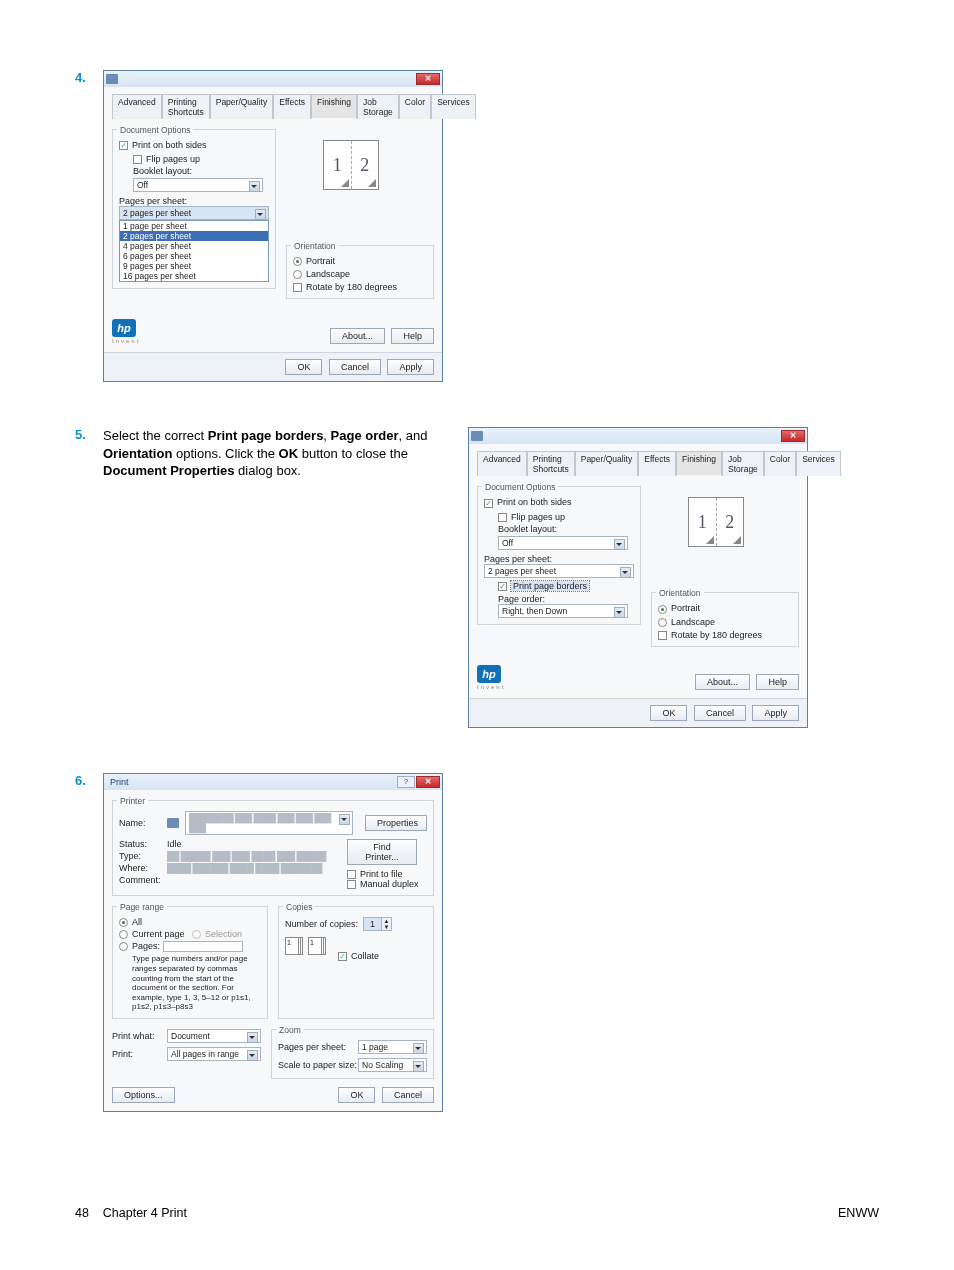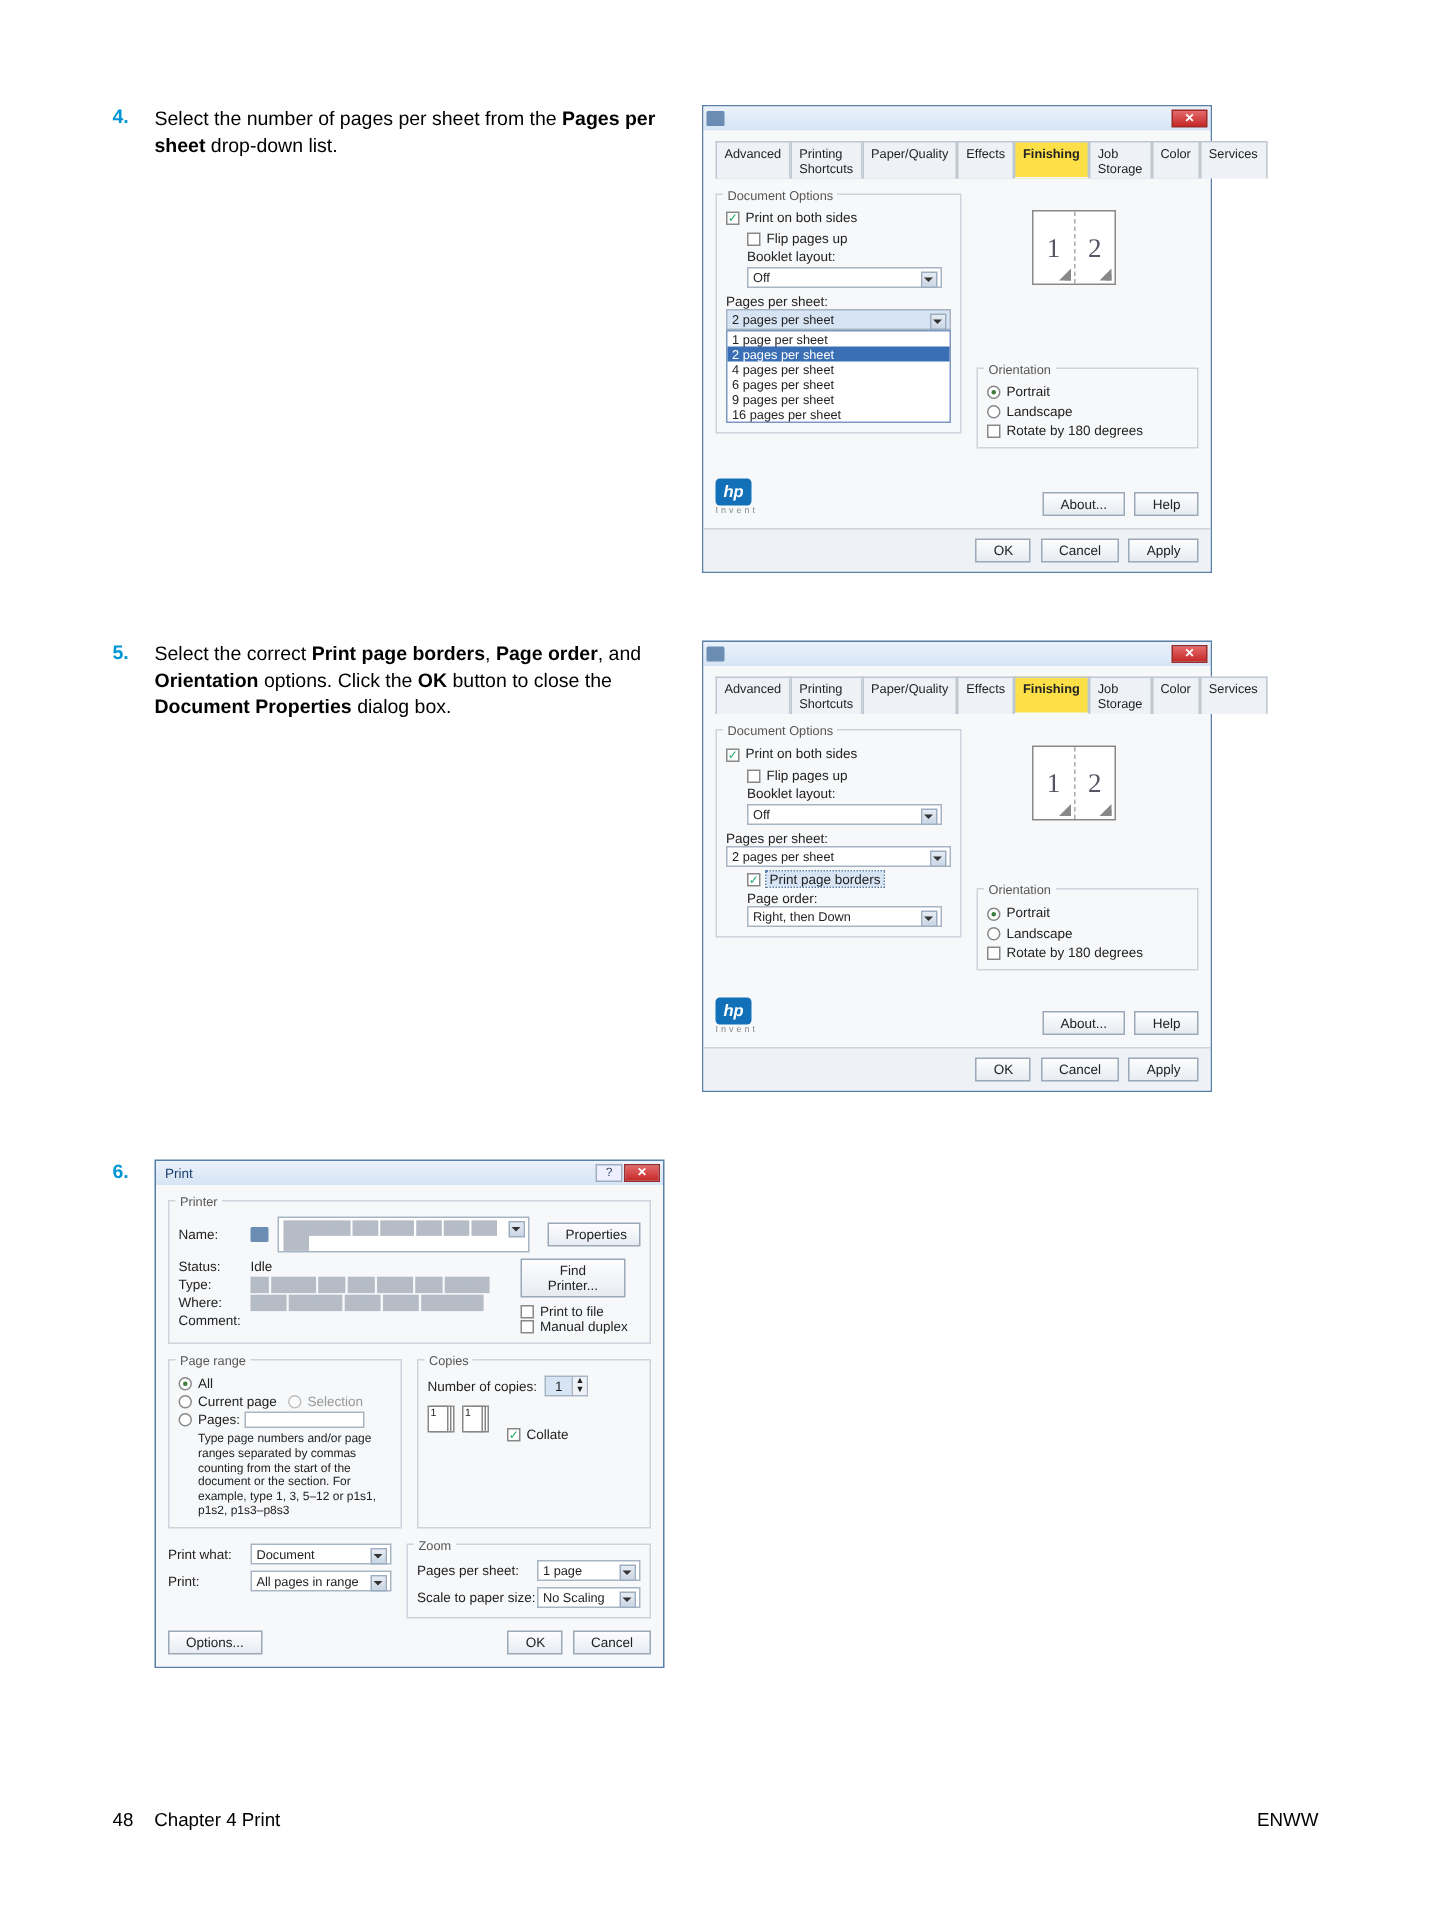--- a/index.html
+++ b/index.html
@@ -12,21 +12,21 @@
   .shot { flex: 0 0 auto; }
 
   
   .dlg { width: 340px; border: 1px solid #5a7fa8; background: #f3f5f8; font-family: 'Segoe UI', Tahoma, sans-serif; font-size: 9px; color: #222; }
   .dlg .titlebar { height: 16px; background: linear-gradient(#eaf2fb,#d6e4f4); display: flex; justify-content: space-between; align-items: center; padding: 0 2px; }
   .dlg .titleicon { width: 12px; height: 10px; background: #6b8db3; border-radius: 1px; }
   .dlg .closebtn { width: 24px; height: 12px; background: linear-gradient(#e46a6a,#c62828); border: 1px solid #9b2a2a; font-size: 8px; color: #fff; text-align: center; line-height: 10px; font-weight: bold; }
   .dlg .body { padding: 6px 8px 8px 8px; background: #f7f8fa; }
   .tabs { display: flex; gap: 0; font-size: 8.5px; border-bottom: 1px solid #bfc7d0; margin-bottom: 6px; }
   .tabs .tab { padding: 2px 5px; border: 1px solid #bfc7d0; border-bottom: none; background: #eef2f6; position: relative; top: 1px; }
-  .tabs .tab.active { background: #fde047; border-bottom: 1px solid #f7f8fa; font-weight: bold; }
+  .tabs .tab.active { background: #e5e5e5; border-bottom: 1px solid #f7f8fa; }
   .group { border: 1px solid #cdd4dc; margin: 4px 0 6px 0; padding: 4px 6px 6px 6px; position: relative; }
   .group > .glabel { font-size: 8.5px; color: #555; position: relative; top: -9px; left: -2px; background: #f7f8fa; display: inline-block; padding: 0 3px; }
   .cb { display: inline-block; width: 9px; height: 9px; border: 1px solid #888; background: #fff; margin-right: 4px; vertical-align: middle; font-size: 8px; line-height: 7px; text-align: center; color: #2a6; }
   .cb.checked::after { content: "✓"; }
   .radio { display: inline-block; width: 9px; height: 9px; border: 1px solid #888; border-radius: 50%; background: #fff; margin-right: 4px; vertical-align: middle; position: relative; }
   .radio.checked::after { content: ""; position: absolute; left: 2px; top: 2px; width: 3px; height: 3px; background: #3a7d3a; border-radius: 50%; }
   .sel { display: block; border: 1px solid #a7b4c3; background: #fff; padding: 1px 14px 1px 3px; font-size: 8.5px; position: relative; }
   .sel::after { content: ""; position: absolute; right: 2px; top: 2px; width: 9px; height: 9px; background: linear-gradient(#e6ecf3,#c9d6e5); border: 1px solid #9eaec0; }
   .sel::before { content: ""; position: absolute; right: 5px; top: 6px; border: 3px solid transparent; border-top-color: #333; z-index: 1; }
   .droplist { border: 1px solid #7a99c1; background: #fff; font-size: 8.5px; }
@@ -53,23 +53,20 @@
 
   .footer { position: absolute; bottom: 50px; left: 75px; right: 75px; display: flex; justify-content: space-between; font-size: 12.5px; }
 </style>
 </head>
 <body>
 
 <div class="page">
 
   <div class="row">
     <div class="num">4.</div>
-    <div class="instr">
-      <span>Select the number of pages per sheet from the </span><b>Pages per sheet</b><span> drop-down list.</span>
-    </div>
     <div class="shot">
       <div class="dlg">
         <div class="titlebar">
           <div class="titleicon"></div>
           <div class="closebtn">✕</div>
         </div>
         <div class="body">
           <div class="tabs">
             <div class="tab">Advanced</div>
             <div class="tab">Printing Shortcuts</div>

